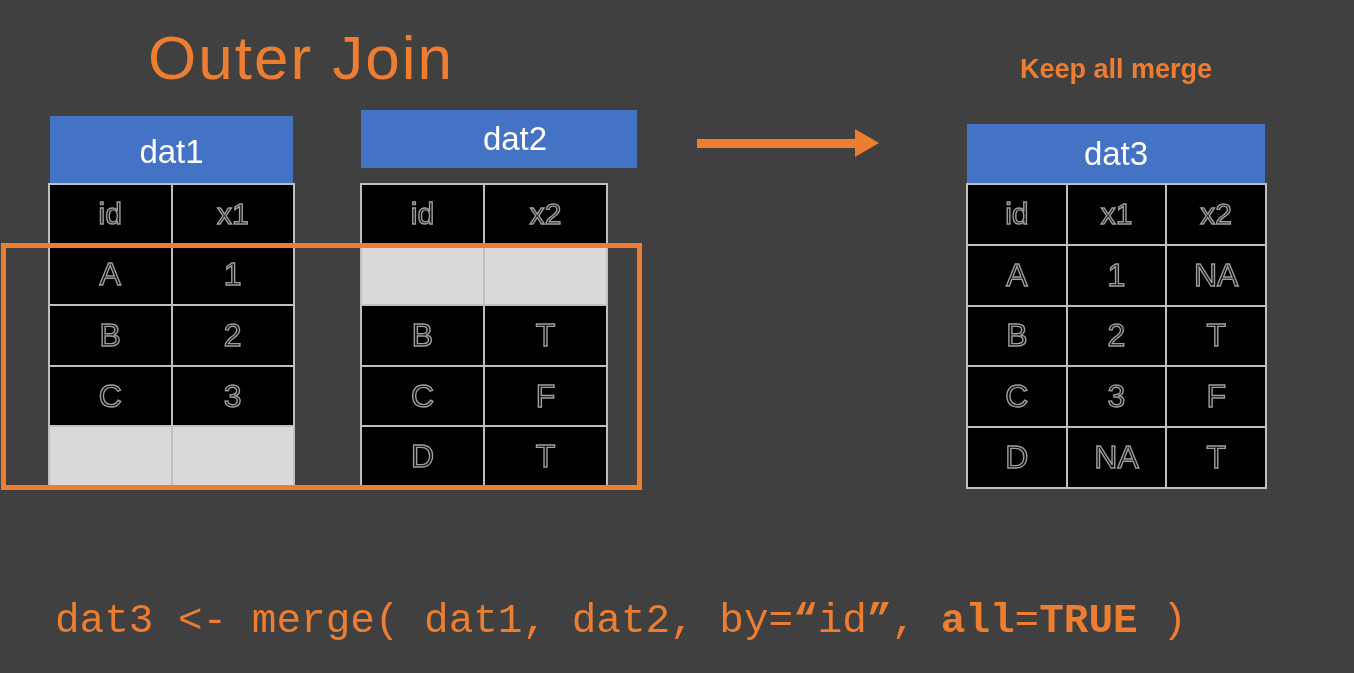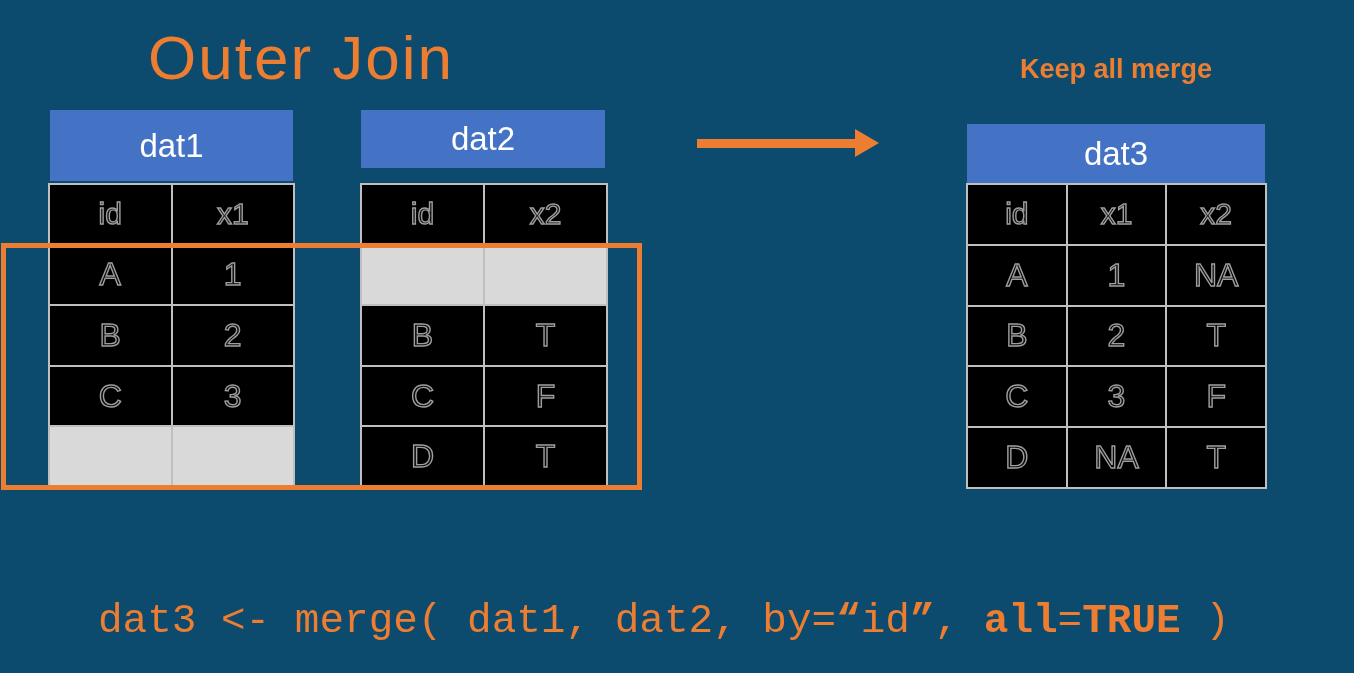--- a/index.html
+++ b/index.html
@@ -1,36 +1,36 @@
 <!DOCTYPE html>
 <html><head>
 <meta charset="utf-8">
 <style>
   html,body{margin:0;padding:0;background:#000;}
   .stage{
-    position:relative;width:1354px;height:673px;background:#0c4a6e;overflow:hidden;
+    position:relative;width:1354px;height:673px;background:#404040;overflow:hidden;
     font-family:"Liberation Sans",sans-serif;
   }
   .title{
     position:absolute;left:148px;top:22px;
     font-size:62px;font-weight:400;letter-spacing:2px;color:#ED7D31;
     font-family:"Liberation Sans",sans-serif;
   }
   .keep-all{
     position:absolute;left:957px;top:54px;width:318px;text-align:center;
     font-size:27px;font-weight:700;color:#ED7D31;
   }
   
   .tbar{
     position:absolute;background:#4472C4;color:#fff;
     display:flex;align-items:center;justify-content:center;
     font-size:33px;font-weight:400;
   }
-  .tbar-1{left:50px;top:110px;width:243px;height:71px;}
-  .tbar-2{left:361px;top:110px;width:244px;height:58px;}
+  .tbar-1{left:50px;top:116px;width:243px;height:71px;}
+  .tbar-2{left:361px;top:110px;width:244px;height:58px;padding-left:32px;}
   .tbar-3{left:967px;top:124px;width:298px;height:60px;}
   
   .tbl{
     position:absolute;display:grid;background:#BFBFBF;gap:2px;padding:2px;
     box-sizing:border-box;z-index:1;
   }
   .tbl-1{left:48px;top:183px;width:247px;height:305px;grid-template-columns:repeat(2,1fr);grid-template-rows:repeat(5,1fr);}
   .tbl-2{left:360px;top:183px;width:248px;height:305px;grid-template-columns:repeat(2,1fr);grid-template-rows:repeat(5,1fr);}
   .tbl-3{left:966px;top:183px;width:301px;height:306px;grid-template-columns:repeat(3,1fr);grid-template-rows:repeat(5,1fr);}
   .cell{
@@ -51,21 +51,21 @@
   .arrow .shaft{position:absolute;left:0;top:13px;width:160px;height:9px;background:#ED7D31;}
   .arrow .head{
     position:absolute;left:158px;top:3px;width:0;height:0;
     border-top:14px solid transparent;border-bottom:14px solid transparent;
     border-left:24px solid #ED7D31;
   }
   
   .code{
     position:absolute;left:55px;top:598px;
     font-family:"Liberation Mono","DejaVu Sans Mono",monospace;
-    font-size:41px;color:#ED7D31;white-space:pre;letter-spacing:0;margin-left:43px;
+    font-size:41px;color:#ED7D31;white-space:pre;letter-spacing:0;
   }
   .code .b{font-weight:700;}
 </style>
 </head>
 <body>
 
 <div class="stage">
 
   <div class="title">Outer Join</div>
 

